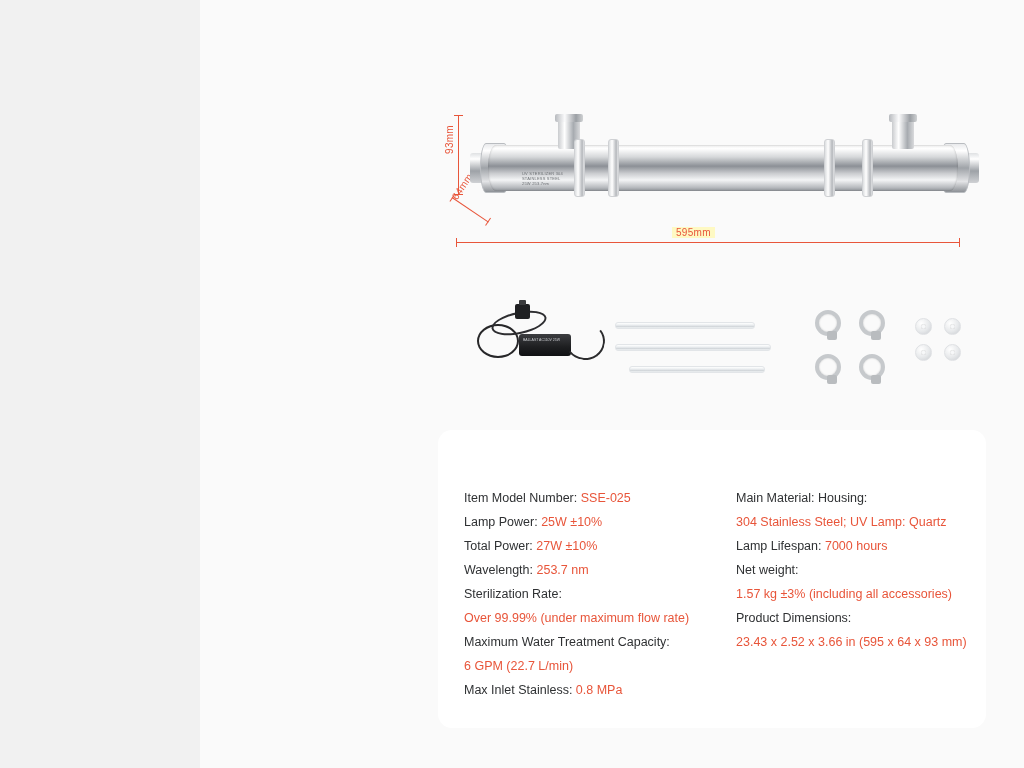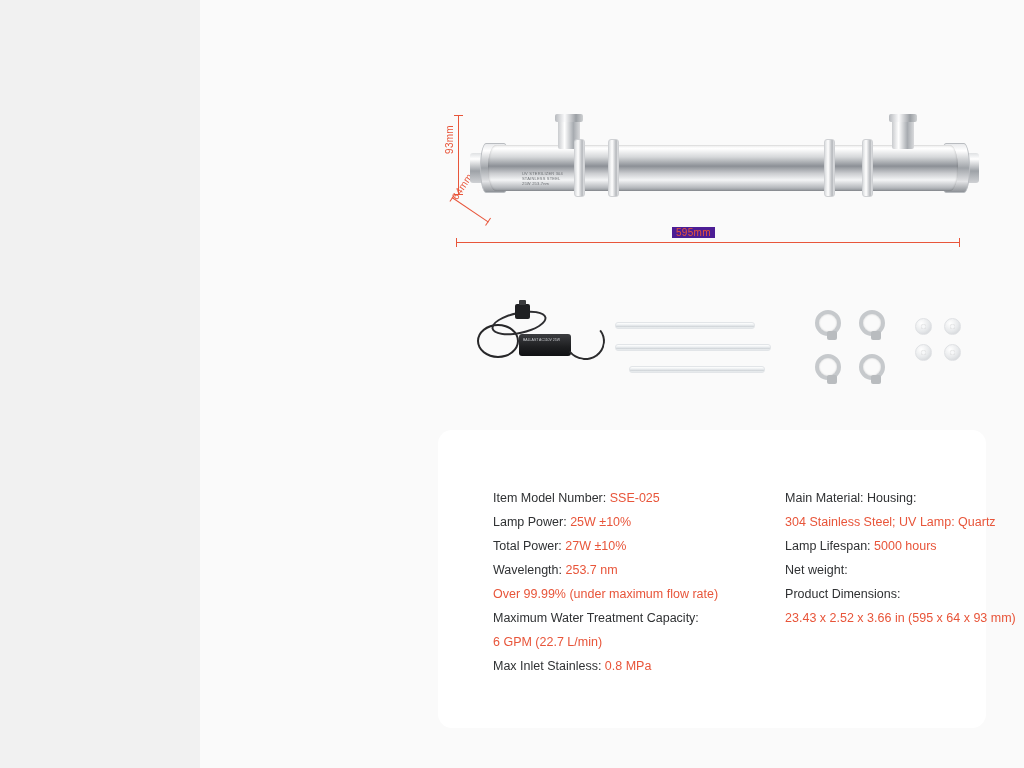--- a/index.html
+++ b/index.html
@@ -119,21 +119,21 @@
     background: #e8553a;
   }
   .dim-h:before { left: 0; }
   .dim-h:after { right: 0; }
   .dim-h-label {
     position: absolute;
     left: 232px;
     top: 132px;
     font-size: 10px;
     color: #e8553a;
-    background: #4c1d95;
+    background: #fef9c3;
     padding: 0 4px;
     letter-spacing: 0.3px;
   }
 
   
   .unit {
     position: absolute;
     left: 40px;
     top: 18px;
     width: 490px;
@@ -367,21 +367,20 @@
   .spec-cols {
     position: absolute;
     left: 26px;
     top: 56px;
     right: 16px;
     display: flex;
     gap: 38px;
   }
   .spec-col {
     width: 240px;
-    margin-left: 29px;
   }
   .spec-row {
     font-size: 12.5px;
     color: #2f3133;
     line-height: 24px;
     white-space: nowrap;
   }
   .spec-row .val {
     color: #e8553a;
   }
@@ -467,41 +466,43 @@
           <div class="spec-row">
             <span class="lbl">Lamp Power: </span><span class="val">25W ±10%</span>
           </div>
           <div class="spec-row">
             <span class="lbl">Total Power: </span><span class="val">27W ±10%</span>
           </div>
           <div class="spec-row">
             <span class="lbl">Wavelength: </span><span class="val">253.7 nm</span>
           </div>
           <div class="spec-row block">
+            <span class="lbl">Sterilization Rate:</span>
               <span class="val">Over 99.99% (under maximum flow rate)</span>
           </div>
           <div class="spec-row block">
             <span class="lbl">Maximum Water Treatment Capacity:</span>
               <span class="val">6 GPM (22.7 L/min)</span>
           </div>
           <div class="spec-row">
             <span class="lbl">Max Inlet Stainless: </span><span class="val">0.8 MPa</span>
           </div>
         </div>
 
         <div class="spec-col">
           <div class="spec-row block">
             <span class="lbl">Main Material: Housing:</span>
               <span class="val">304 Stainless Steel; UV Lamp: Quartz</span>
           </div>
           <div class="spec-row">
-            <span class="lbl">Lamp Lifespan: </span><span class="val">5000 hours</span>
+            <span class="lbl">Lamp Lifespan: </span><span class="val">7000 hours</span>
           </div>
           <div class="spec-row block">
             <span class="lbl">Net weight:</span>
+              <span class="val">1.57 kg ±3% (including all accessories)</span>
           </div>
           <div class="spec-row block">
             <span class="lbl">Product Dimensions:</span>
               <span class="val">23.43 x 2.52 x 3.66 in (595 x 64 x 93 mm)</span>
           </div>
         </div>
 
       </div>
     </div>
 

